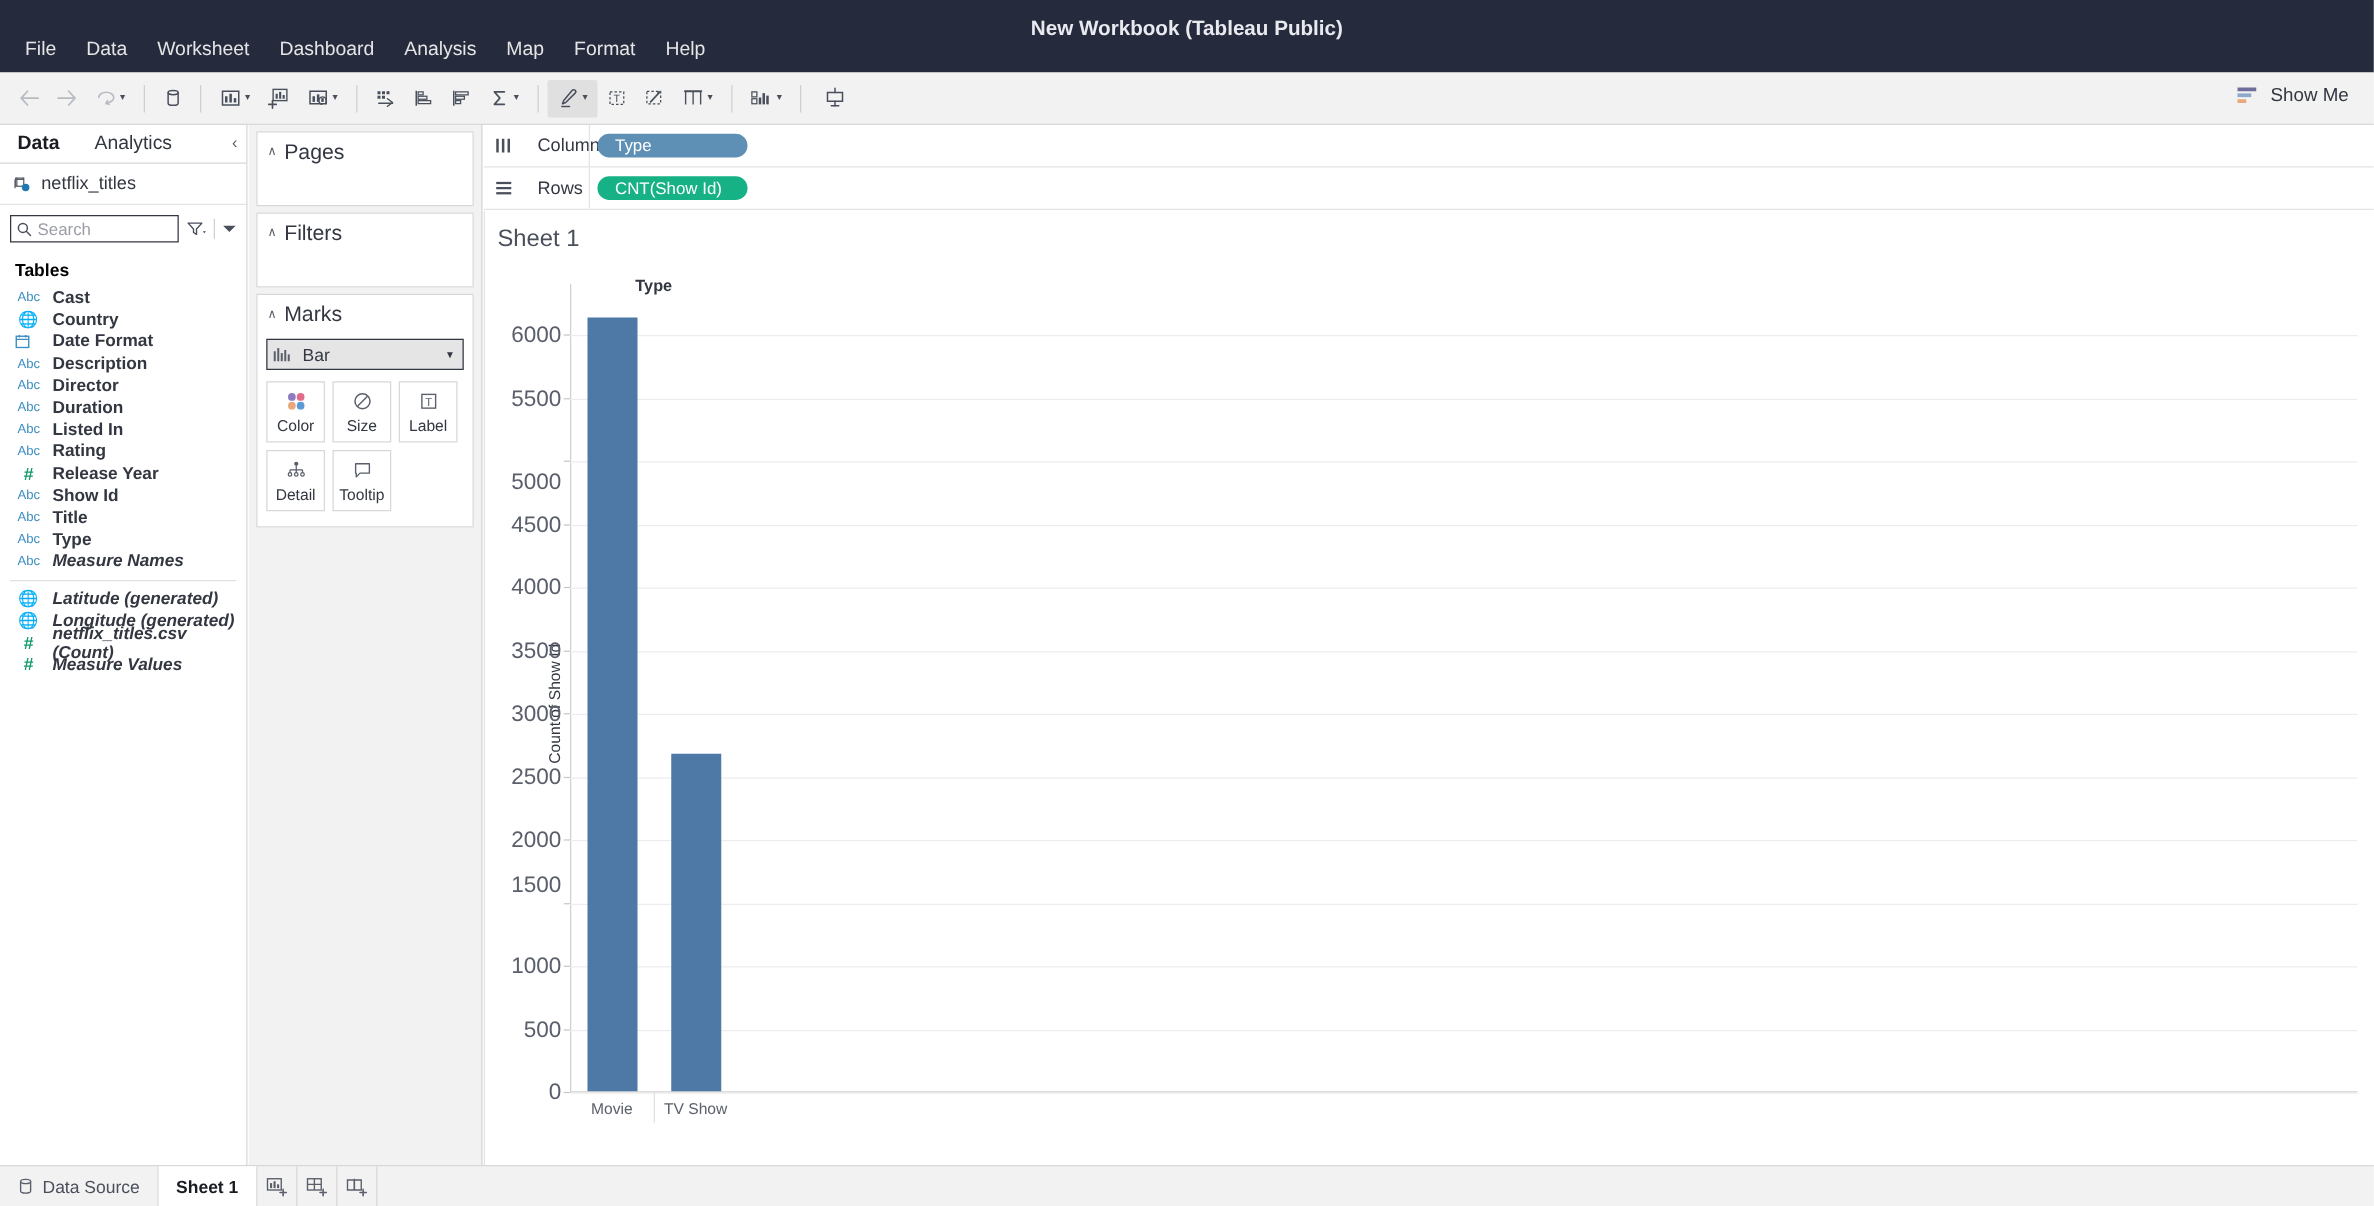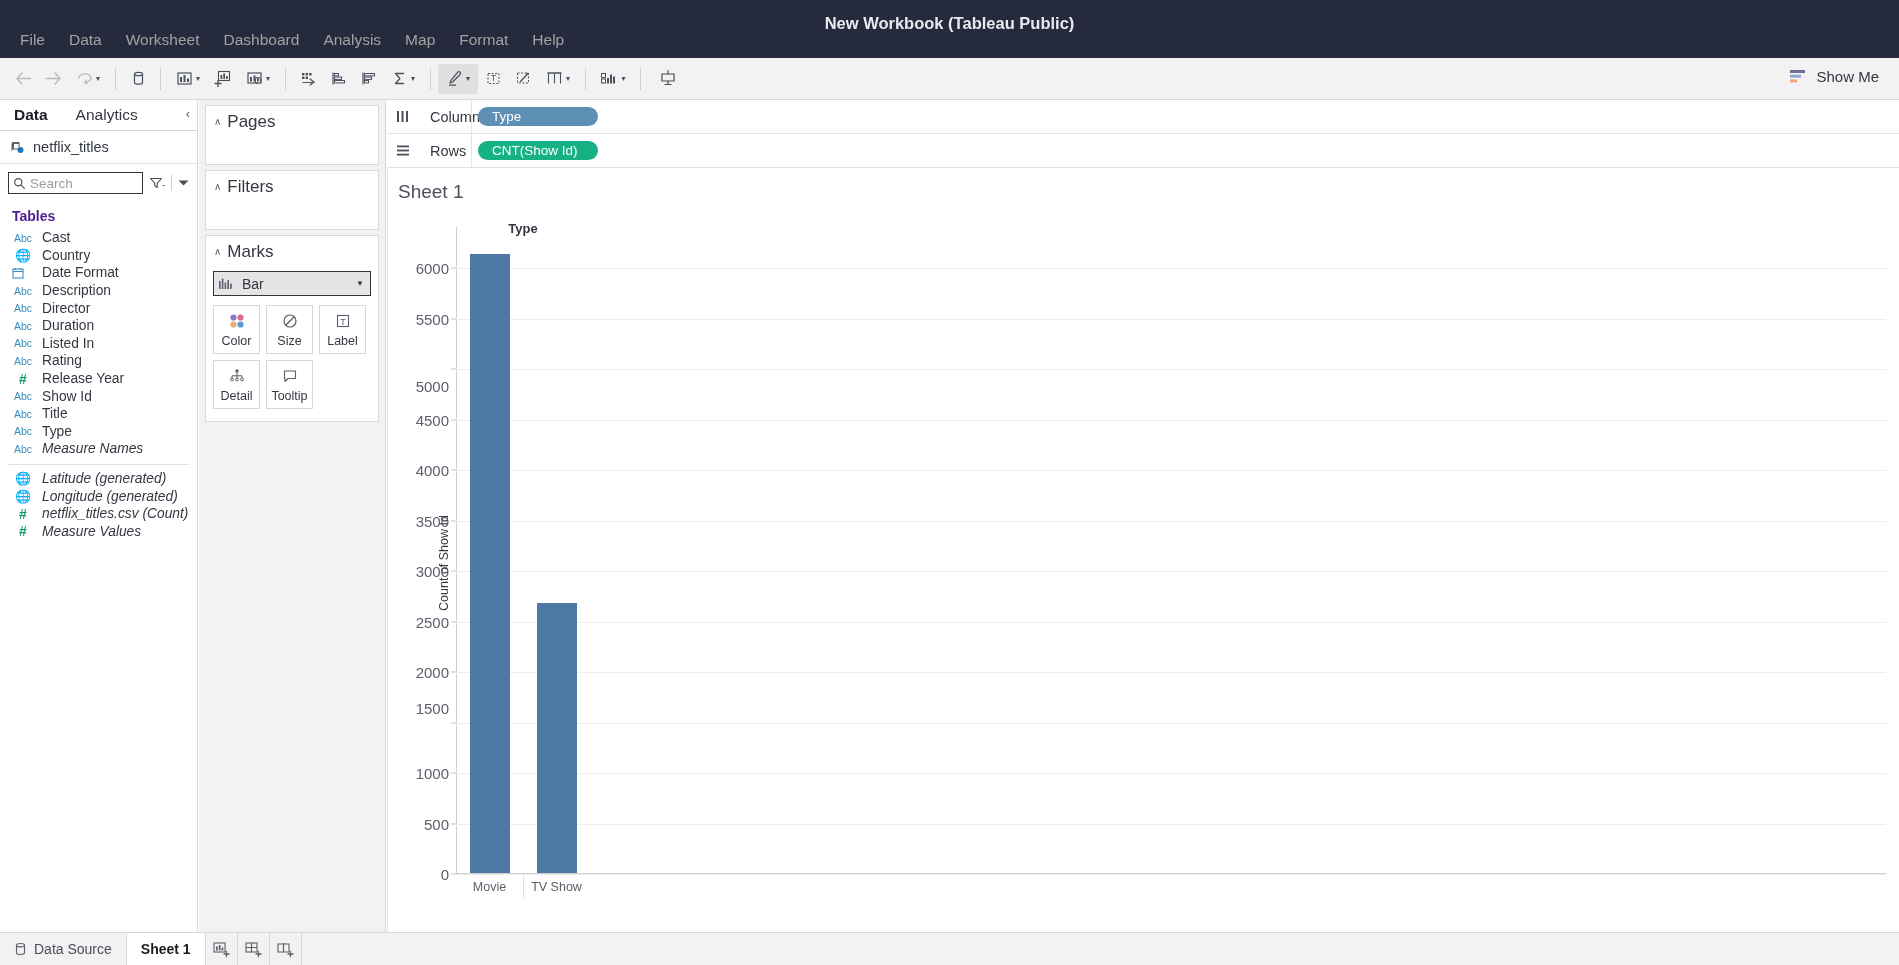--- a/index.html
+++ b/index.html
@@ -17,21 +17,21 @@
     position: absolute; top: 0; left: 0; width: 1899px; height: 58px;
     background: #252A3D;
     display: flex; align-items: center;
   }
   .menubar {
     display: flex; align-items: center;
     position: absolute; left: 0; top: 26px; height: 28px;
     padding-left: 8px;
   }
   .menu-item {
-    color: #a3a3a3; font-size: 15.5px; padding: 3px 12px;
+    color: #e5e5e5; font-size: 15.5px; padding: 3px 12px;
     cursor: default; line-height: 18px; white-space: nowrap;
   }
   .win-title {
     position: absolute; left: 0; right: 0; top: 14px;
     text-align: center; color: #E8EAF0; font-size: 16.5px; font-weight: bold;
     pointer-events: none;
   }
   .title-right {
     position: absolute; right: 0; top: 0; height: 50px;
     display: flex; align-items: center; gap: 0;
@@ -120,37 +120,37 @@
   .search-input {
     border: none; outline: none; font-size: 13.5px; color: #333741;
     width: 100%; font-family: inherit; background: transparent;
   }
   .search-input::placeholder { color: #9A9DA5; }
   .filter-btn, .more-btn {
     display: flex; align-items: center; cursor: pointer; color: #4A4F5C;
   }
   .vdiv { width: 1px; height: 16px; background: #D0D0D0; }
   .section-title {
-    font-size: 14px; font-weight: bold; color: #4c1d95;
+    font-size: 14px; font-weight: bold; color: #000000;
     padding: 6px 0 5px 12px;
   }
   .field-list { padding: 0; }
   .field-row {
     display: flex; align-items: center; gap: 8px;
     padding: 1px 0 1px 12px; height: 17.6px; cursor: pointer;
   }
   .field-icon {
     width: 22px; text-align: center; font-size: 11px; flex: 0 0 22px;
   }
   .icon-abc { color: #3B8EC1; font-size: 10.5px; font-weight: normal; letter-spacing:0; }
   .icon-globe { color: #3B8EC1; font-size: 13px; }
   .icon-globe-g { color: #179A6E; font-size: 13px; }
   .icon-date { color: #3B8EC1; font-size: 13px; }
   .icon-hash { color: #179A6E; font-size: 14px; font-weight: bold; }
-  .field-name { font-size: 13.8px; color: #333741; }
+  .field-name { font-size: 13.8px; color: #333741; font-weight: bold; }
   .field-name.italic { font-style: italic; }
   .measures-div {
     border-top: 1px solid #E0E0E0; margin: 6px 8px 5px 8px;
   }
 
   
   .cards {
     position: absolute; left: 199px; top: 100px; width: 187px; height: 832px;
     background: #F2F2F2; border-right: 1px solid #D8D8D8; padding: 5px 6px;
   }
@@ -227,21 +227,21 @@
     transform-origin: center; font-size: 12.5px; color: #333741;
     white-space: nowrap;
   }
   .plot {
     position: absolute; left: 68px; top: 28px; width: 1430px; bottom: 36px;
   }
   .gridline {
     position: absolute; left: 0; right: 0; height: 1px; background: #EDEDED;
   }
   .tick-label {
-    position: absolute; right: 100%; margin-right: 7px; font-size: 15px;
+    position: absolute; right: 100%; margin-right: 7px; font-size: 18px;
     color: #5A5F6B; transform: translateY(-50%); white-space: nowrap;
   }
   .tick-mark {
     position: absolute; left: -5px; width: 5px; height: 1px; background: #C8C8C8;
     transform: translateY(-50%);
   }
   .y-axis-line {
     position: absolute; left: 0; top: -16px; bottom: 0; width: 1px;
     background: #D0D0D0;
   }

